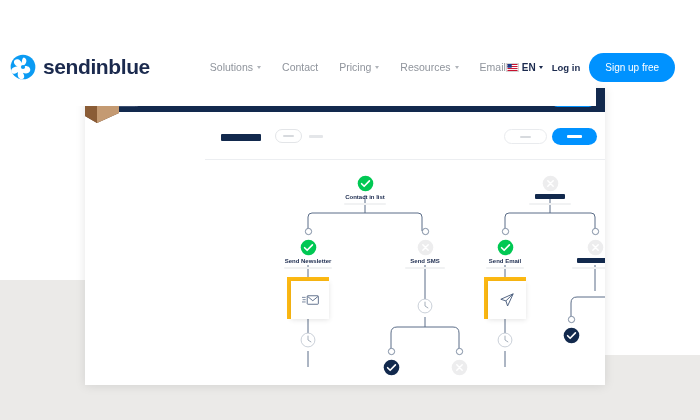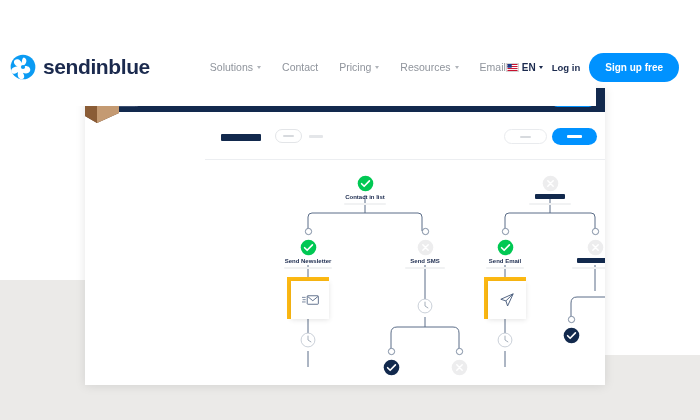--- a/index.html
+++ b/index.html
@@ -67,21 +67,21 @@
   }
   #lang-label { font-size: 10px; font-weight: bold; color: #1b2a4e; }
   .caret-dark {
     width: 0; height: 0; border-left: 2.6px solid transparent;
     border-right: 2.6px solid transparent; border-top: 3.4px solid #1b2a4e;
   }
   #login-link {
     font-size: 9.5px; font-weight: bold; color: #1b2a4e; cursor: pointer; white-space: nowrap;
   }
   #signup-btn {
-    background: #0092ff; color: #ffffff; font-size: 10px; font-weight: bold;
+    background: #0092ff; color: #ffffff; font-size: 10px; font-weight: normal;
     border: none; border-radius: 18px; padding: 9px 16px; cursor: pointer;
     white-space: nowrap; font-family: inherit;
   }
 
   
   #app-card {
     position: absolute; left: 85px; top: 88px; width: 520px; height: 297px;
     background: #ffffff; z-index: 20;
     box-shadow: 0 1px 10px rgba(0,0,0,0.10);
   }

